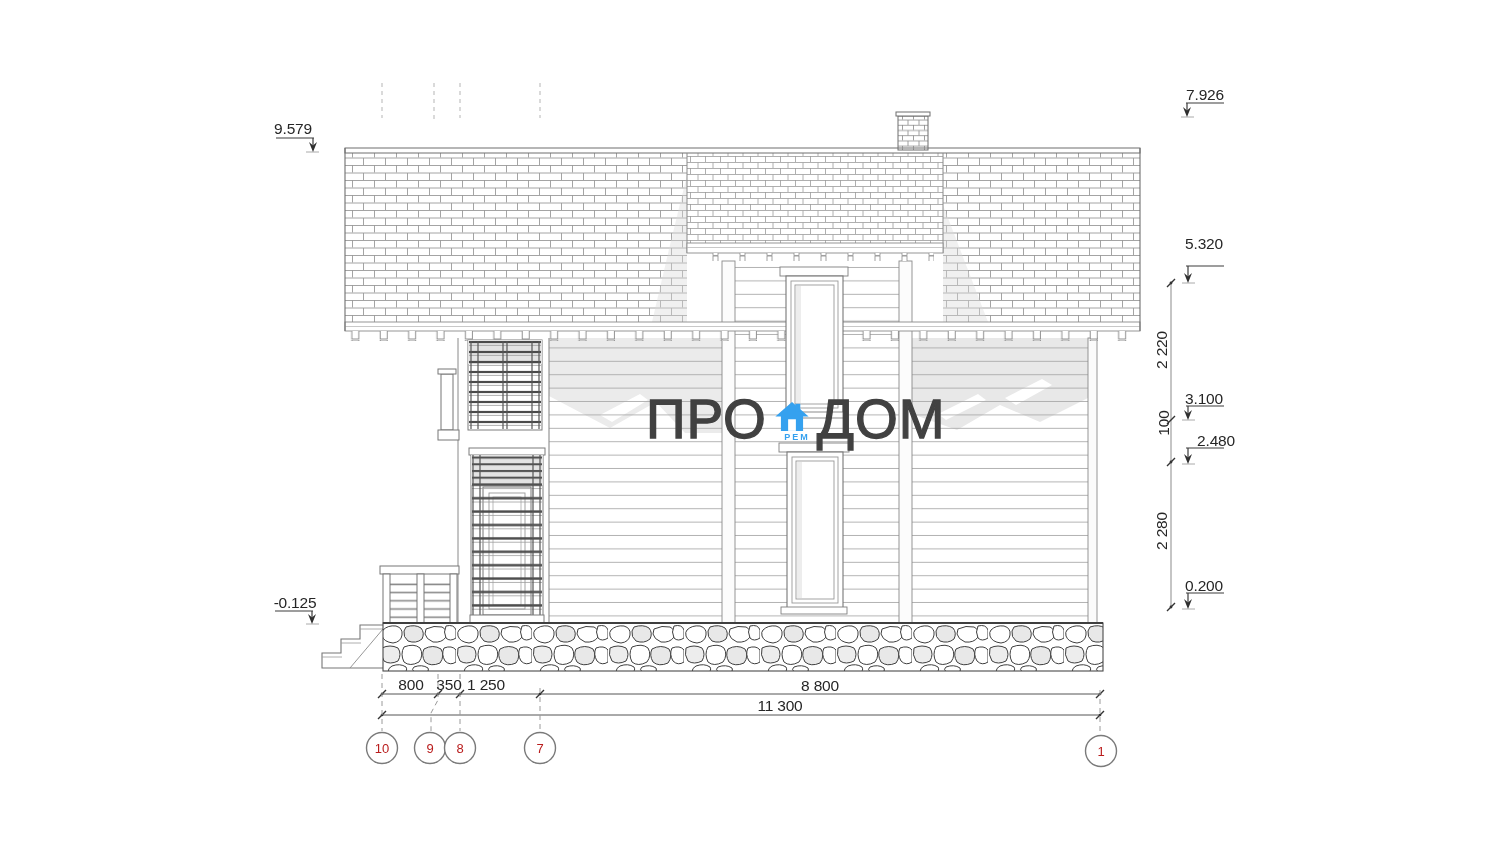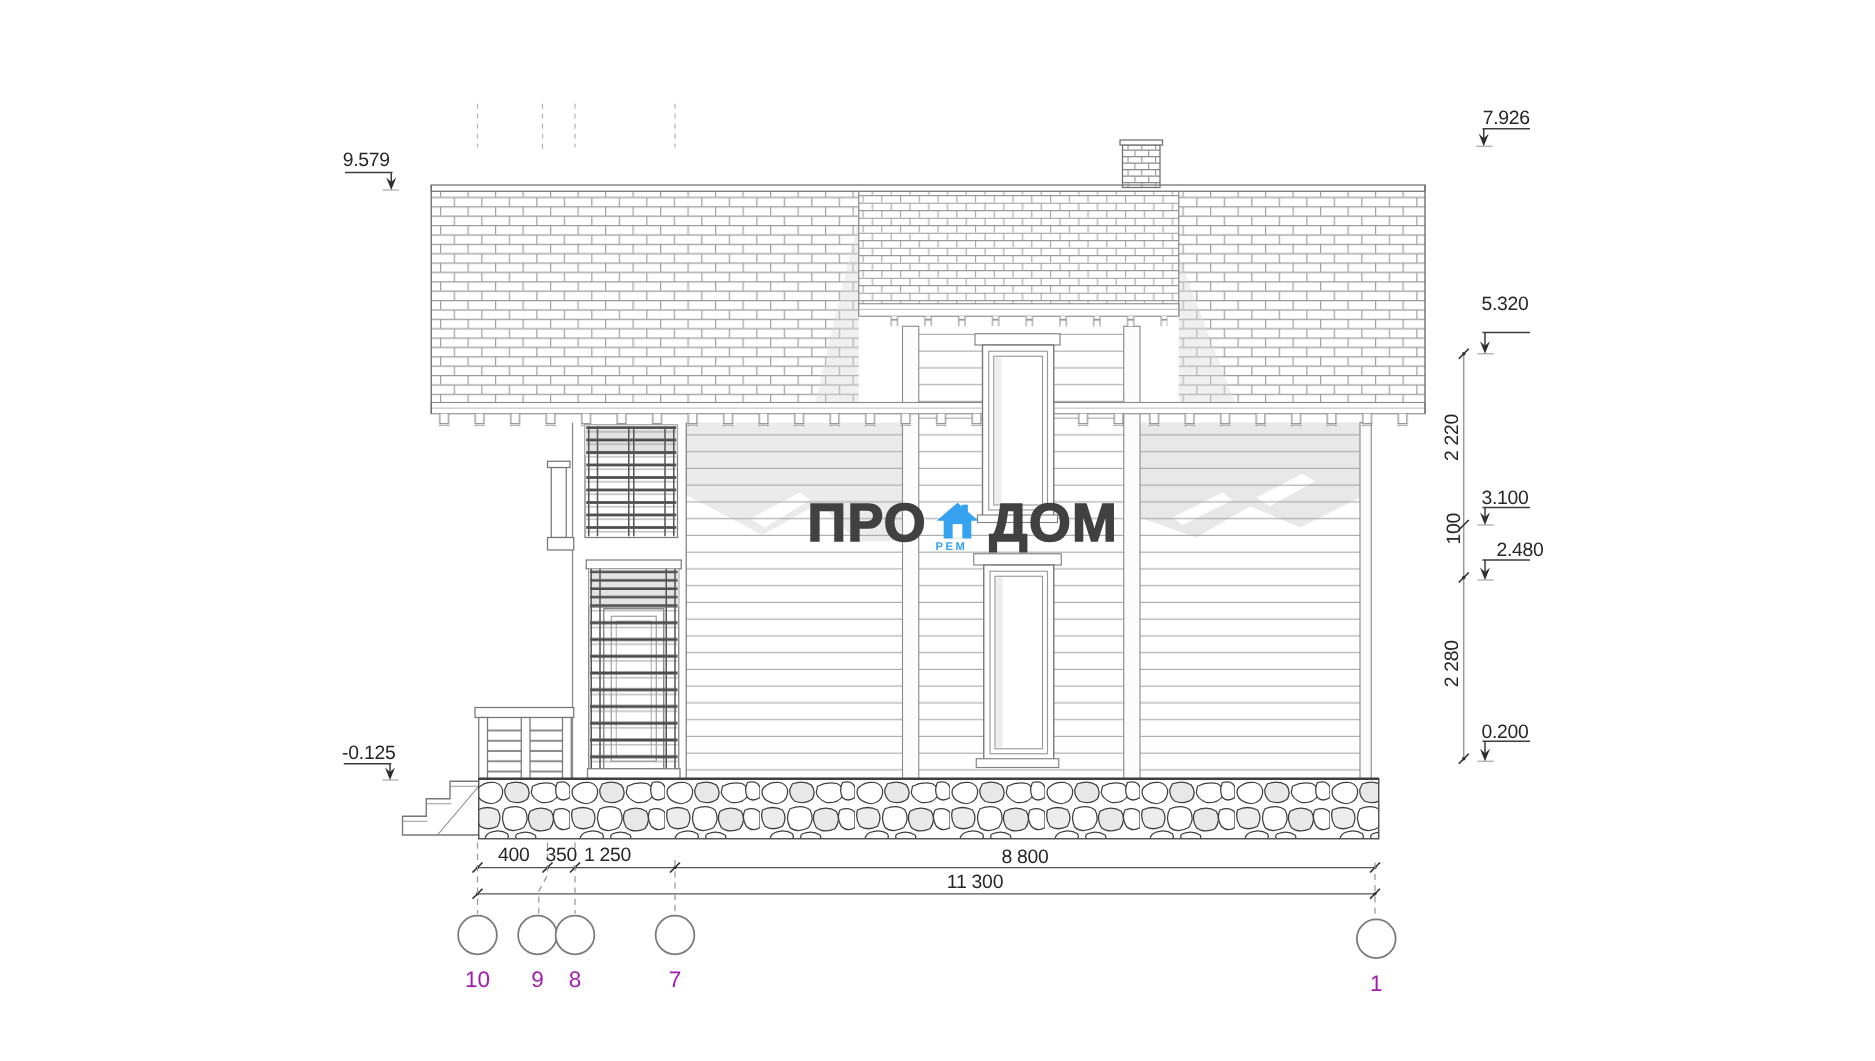--- a/index.html
+++ b/index.html
@@ -2,26 +2,26 @@
 <html style="--logo-blue: #35a1ef; --logo-text: #414141;"><head>
 <meta charset="utf-8">
 <style>
   html,body{margin:0;padding:0;background:#fff;}
   .stage{position:relative;width:1500px;height:849px;background:#fff;overflow:hidden;
          font-family:"Liberation Sans",sans-serif;}
   .drawing-svg{position:absolute;left:0;top:0;}
   .lbl{position:absolute;transform:translate(-50%,-50%);font-size:15.5px;color:#262626;
        white-space:nowrap;letter-spacing:-0.2px;}
   .lbl.rot{transform:translate(-50%,-50%) rotate(-90deg);}
-  .axis-num{position:absolute;transform:translate(-50%,-50%);font-size:18px;color:#a21caf;margin-top:36px;}
+  .axis-num{position:absolute;transform:translate(-50%,-50%);font-size:13px;color:#b91c1c;}
   .logo{position:absolute;left:646px;top:399px;display:flex;align-items:flex-start;gap:7px;
         user-select:none;}
-  .logo-word{font-size:43px;line-height:40px;font-weight:bold;color:var(--logo-text,#414141);
+  .logo-word{font-size:55px;line-height:40px;font-weight:normal;color:var(--logo-text,#414141);
              letter-spacing:1px;-webkit-text-stroke:1.3px var(--logo-text,#414141);}
-  .logo-mid{display:flex;flex-direction:column;align-items:flex-start;margin-top:2px;}
+  .logo-mid{display:flex;flex-direction:column;align-items:flex-end;margin-top:2px;}
   .logo-rem{font-size:9px;font-weight:bold;color:var(--logo-blue,#35a1ef);letter-spacing:2px;
             margin-top:0px;}
 </style>
 </head>
 <body>
 
 <div class="stage">
 
 <svg class="drawing-svg" width="1500" height="849" viewBox="0 0 1500 849">
   <defs>
@@ -273,21 +273,21 @@
 <div class="lbl" style="left:1204px;top:244px">5.320</div>
 <div class="lbl" style="left:1204px;top:399px">3.100</div>
 <div class="lbl" style="left:1216px;top:441px">2.480</div>
 <div class="lbl" style="left:1204px;top:586px">0.200</div>
 <div class="lbl" style="left:295px;top:603px">-0.125</div>
 
 <div class="lbl rot" style="left:1162px;top:350px">2 220</div>
 <div class="lbl rot" style="left:1164px;top:423px">100</div>
 <div class="lbl rot" style="left:1162px;top:531px">2 280</div>
 
-<div class="lbl" style="left:411px;top:685px">400</div>
+<div class="lbl" style="left:411px;top:685px">800</div>
 <div class="lbl" style="left:449px;top:685px">350</div>
 <div class="lbl" style="left:486px;top:685px">1 250</div>
 <div class="lbl" style="left:820px;top:686px">8 800</div>
 <div class="lbl" style="left:780px;top:706px">11 300</div>
 
 <div class="axis-num" style="left:382px;top:748px">10</div>
 <div class="axis-num" style="left:430px;top:748px">9</div>
 <div class="axis-num" style="left:460px;top:748px">8</div>
 <div class="axis-num" style="left:540px;top:748px">7</div>
 <div class="axis-num" style="left:1101px;top:751px">1</div>

